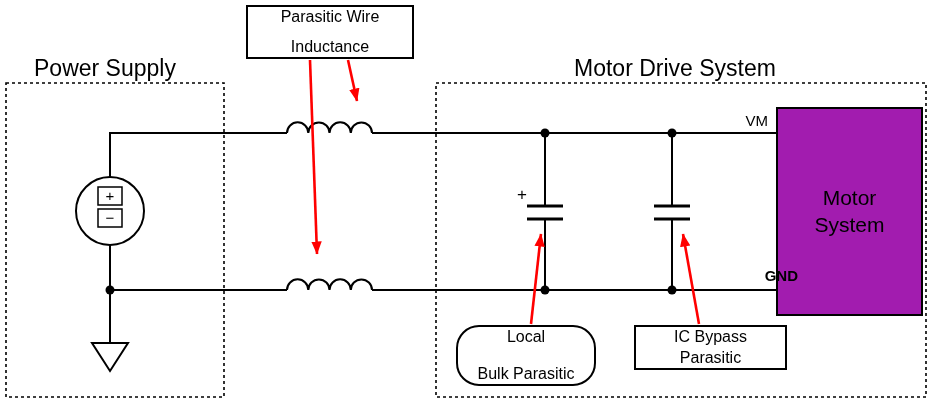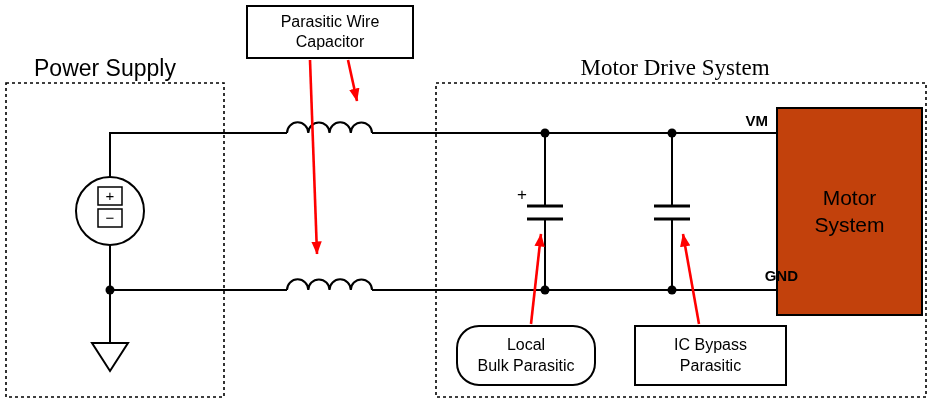--- a/index.html
+++ b/index.html
@@ -20,48 +20,48 @@
   .sym { fill: #fff; stroke: #000; stroke-width: 2; }
   .sym-thin { fill: none; stroke: #000; stroke-width: 1.5; }
   .sym-text { font-size: 15px; text-anchor: middle; fill: #000; }
   .cap-plus { font-size: 17px; text-anchor: middle; fill: #000; }
   .plate { stroke: #000; stroke-width: 3; fill: none; }
   .dot { fill: #000; stroke: none; }
   .red-arrows line { stroke: #ff0000; stroke-width: 2.6; }
 
   .section-title { position: absolute; font-size: 23px; text-align: center; }
   .t-power { left: 5px;   top: 55px; width: 200px; }
-  .t-motor { left: 525px; top: 55px; width: 300px; font-family: Liberation Serif, serif; }
+  .t-motor { left: 525px; top: 55px; width: 300px; }
 
   .callout {
     position: absolute;
     background: #fff;
     border: 2px solid #000;
     display: flex; flex-direction: column;
-    align-items: center; justify-content: center;
+    align-items: center; justify-content: space-between;
     text-align: center;
     font-size: 16px; line-height: 1.28;
   }
   .c-parasitic { left: 246px; top: 5px;   width: 168px; height: 54px; }
   .c-bulk      { left: 456px; top: 325px; width: 140px; height: 61px; border-radius: 23px; }
-  .c-bypass    { left: 634px; top: 325px; width: 153px; height: 61px; }
+  .c-bypass    { left: 634px; top: 325px; width: 153px; height: 45px; }
 
   .block {
     position: absolute;
-    background: #c2410c;
+    background: #a21caf;
     border: 2.5px solid #000;
     display: flex; flex-direction: column;
     align-items: center; justify-content: center;
     text-align: center;
     font-size: 21px; line-height: 1.25;
   }
   .motor-block { left: 776px; top: 107px; width: 147px; height: 209px; }
 
   .pin { position: absolute; font-size: 15px; text-align: right; }
-  .pin-vm  { left: 714px; top: 112px; width: 54px; font-weight: bold; }
+  .pin-vm  { left: 714px; top: 112px; width: 54px; }
   .pin-gnd { left: 732px; top: 267px; width: 66px; font-weight: bold; }
 </style>
 </head>
 <body>
 
 <div class="canvas">
 
   <svg class="schematic" width="929" height="402" viewBox="0 0 929 402" xmlns="http://www.w3.org/2000/svg">
     <defs>
       <marker id="redArrow" markerWidth="6" markerHeight="5" refX="4.8" refY="2" orient="auto">
@@ -121,21 +121,21 @@
       <line x1="531" y1="324" x2="541" y2="234" marker-end="url(#redArrow)"></line>
       <line x1="699" y1="324" x2="683" y2="234" marker-end="url(#redArrow)"></line>
     </g>
   </svg>
 
   <div class="section-title t-power">Power Supply</div>
   <div class="section-title t-motor">Motor Drive System</div>
 
   <div class="callout c-parasitic">
     <span>Parasitic Wire</span>
-    <span>Capacitor</span>
+    <span>Inductance</span>
   </div>
   <div class="callout c-bulk">
     <span>Local</span>
     <span>Bulk Parasitic</span>
   </div>
   <div class="callout c-bypass">
     <span>IC Bypass</span>
     <span>Parasitic</span>
   </div>
 

